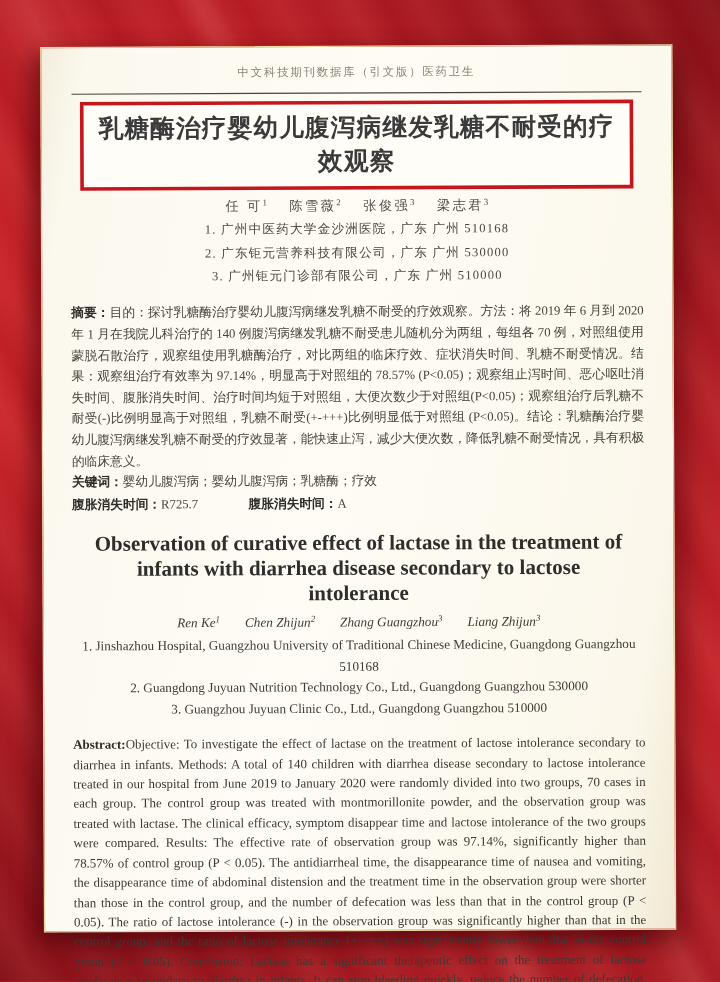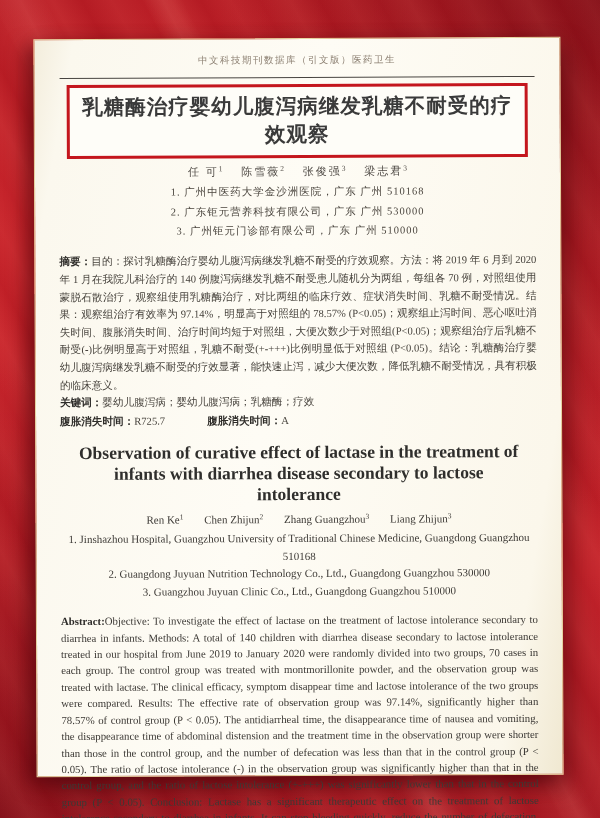--- a/index.html
+++ b/index.html
@@ -48,21 +48,21 @@
   .label-bold{ font-family:Liberation Mono, monospace; font-weight:bold; color:#2e2c29; }
   .keywords{ margin-top:1px; font-size:10.6px; line-height:16px; color:#46423c;}
   .class-line{ margin-top:3px; font-size:10.6px; line-height:16px; color:#46423c;}
   .class-gap{ display:inline-block; width:42px;}
   .title-en{
     margin:13px 14px 0; text-align:center;
     font-size:17.5px; font-weight:bold; color:#2f2e2c; line-height:21px;
     font-family:"Liberation Serif", serif;
   }
   .authors-en{ margin-top:8px; text-align:center; font-size:11px; color:#3e3b37;}
-  .authors-en .author{ display:inline-block; margin:0 9px;}
+  .authors-en .author{ display:inline-block; margin:0 9px;font-style:italic;}
   .affils-en{ margin-top:5px; text-align:center; font-size:11px; line-height:17.5px; color:#3e3b37;}
   .abstract-en{
     margin-top:12px; font-size:10.8px; line-height:16.4px; color:#3c3935;
     text-align:justify;
   }
 </style>
 </head>
 <body>
 
 <div class="page">

